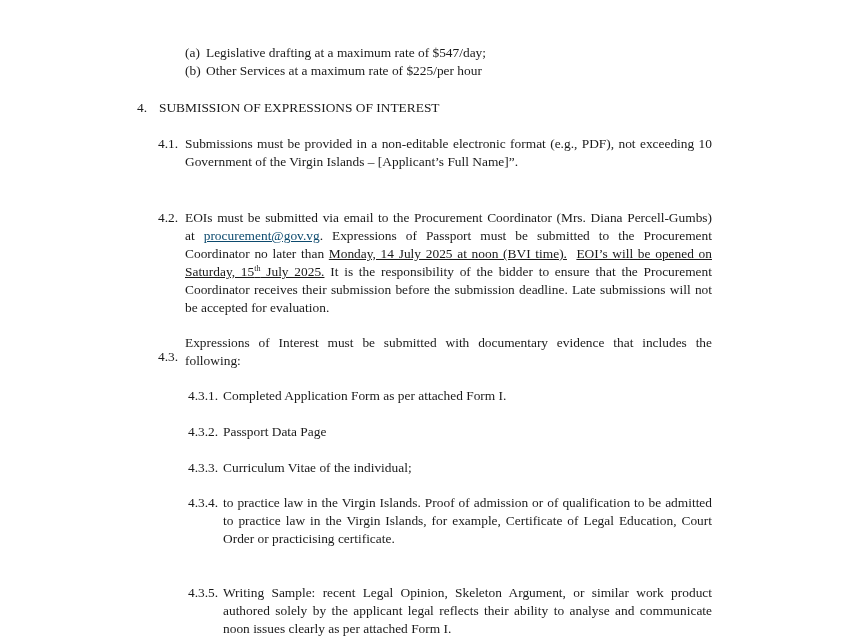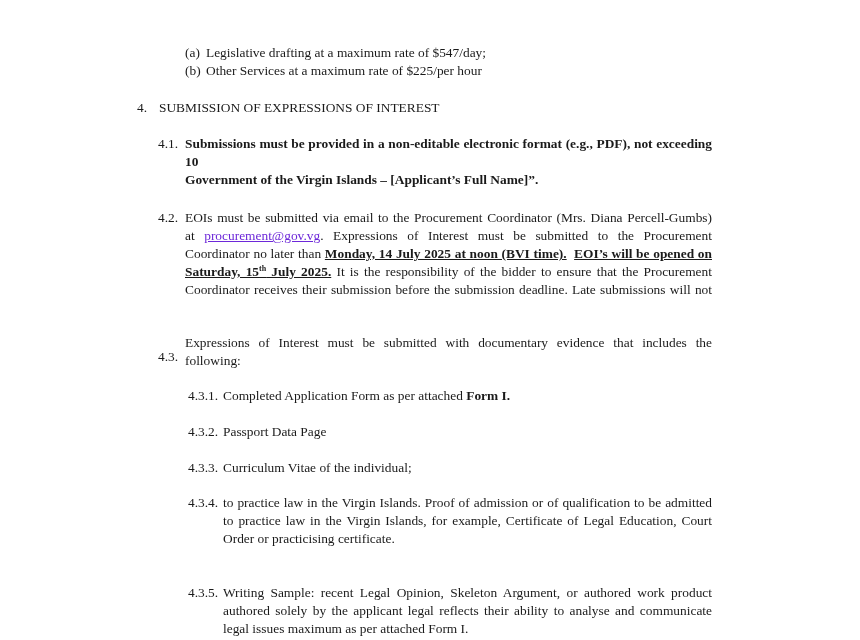--- a/index.html
+++ b/index.html
@@ -7,23 +7,23 @@
     width: 860px; height: 640px; overflow: hidden; position: relative;
     font-family: "Liberation Serif", "DejaVu Serif", serif;
     color: #1a1a1a;
     font-size: 13.4px;
   }
   .line { position: absolute; white-space: nowrap; line-height: 18px; }
   .just { position: absolute; text-align: justify; line-height: 18px; }
   .just p { margin: 0; text-align: justify; text-align-last: justify; }
   .just p.last { text-align-last: left; }
   .num { position: absolute; line-height: 18px; }
-  .b { font-weight: bold; }
+  .b { font-weight: normal; }
   .u { text-decoration: underline; }
-  a.link { color: #6d28d9; text-decoration: underline; }
+  a.link { color: #0c4a6e; text-decoration: underline; }
   sup { font-size: 8px; vertical-align: 5px; line-height: 0; }
 </style>
 </head>
 <body>
 
 <span class="line" style="left:185px; top:44px;">(a)</span>
 <span class="line" style="left:206px; top:44px;">Legislative drafting at a maximum rate of $547/day;</span>
 <span class="line" style="left:185px; top:62px;">(b)</span>
 <span class="line" style="left:206px; top:62px;">Other Services at a maximum rate of $225/per hour</span>
 
@@ -32,24 +32,25 @@
 
 <span class="num" style="left:158px; top:135px;">4.1.</span>
 <div class="just b" style="left:185px; top:135px; width:527px;">
   <p>Submissions must be provided in a non-editable electronic format (e.g., PDF), not exceeding 10</p>
   <p class="last">Government of the Virgin Islands – [Applicant’s Full Name]”.</p>
 </div>
 
 <span class="num" style="left:158px; top:209px;">4.2.</span>
 <div class="just" style="left:185px; top:209px; width:527px;">
   <p>EOIs must be submitted via email to the Procurement Coordinator (Mrs. Diana Percell-Gumbs)</p>
-  <p><span>at</span>&nbsp;<a class="link">procurement@gov.vg</a><span>.  Expressions of Interest must be submitted to the Procurement</span></p>
+  <p><span>at</span>&nbsp;<a class="link">procurement@gov.vg</a><span>.  Expressions of Passport must be submitted to the Procurement</span></p>
   <p><span>Coordinator no later than</span> <span class="b u">Monday, 14 July 2025 at noon (BVI time).</span>&nbsp; <span class="b u">EOI’s will be opened on</span></p>
   <p><span class="b u"><span>Saturday, 15</span><sup>th</sup><span> July 2025.</span></span><span> It is the responsibility of the bidder to ensure that the Procurement</span></p>
   <p>Coordinator receives their submission before the submission deadline. Late submissions will not</p>
+  <p class="last">be accepted for evaluation.</p>
 </div>
 
 <span class="num" style="left:158px; top:334px;margin-top:14px;">4.3.</span>
 <div class="just" style="left:185px; top:334px; width:527px;">
   <p>Expressions of Interest must be submitted with documentary evidence that includes the</p>
   <p class="last">following:</p>
 </div>
 
 <span class="num" style="left:188px; top:387px;">4.3.1.</span>
 <span class="line" style="left:223px; top:387px;text-align:right;"><span>Completed Application Form as per attached </span><span class="b">Form I.</span></span>
@@ -62,16 +63,16 @@
 
 <span class="num" style="left:188px; top:494px;">4.3.4.</span>
 <div class="just" style="left:223px; top:494px; width:489px;">
   <p>to practice law in the Virgin Islands. Proof of admission or of qualification to be admitted</p>
   <p>to practice law in the Virgin Islands, for example, Certificate of Legal Education, Court</p>
   <p class="last">Order or practicising certificate.</p>
 </div>
 
 <span class="num" style="left:188px; top:584px;">4.3.5.</span>
 <div class="just" style="left:223px; top:584px; width:489px;">
-  <p>Writing Sample: recent Legal Opinion, Skeleton Argument, or authored work product</p>
+  <p>Writing Sample: recent Legal Opinion, Skeleton Argument, or similar work product</p>
   <p>authored solely by the applicant legal reflects their ability to analyse and communicate</p>
-  <p class="last">legal issues maximum as per attached Form I.</p>
+  <p class="last">noon issues clearly as per attached Form I.</p>
 </div>
 
 </body></html>

